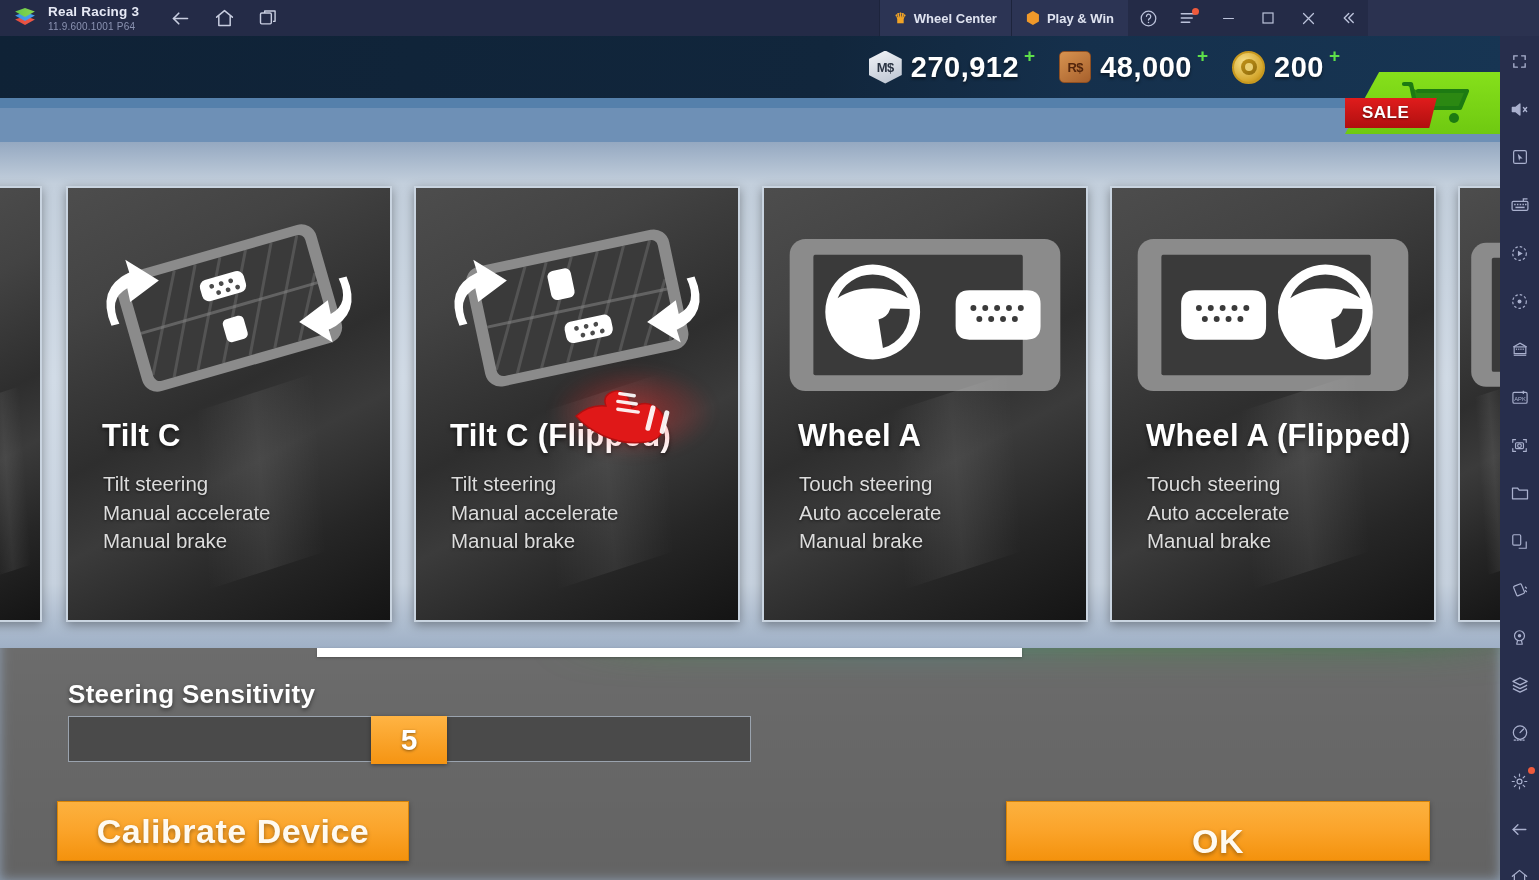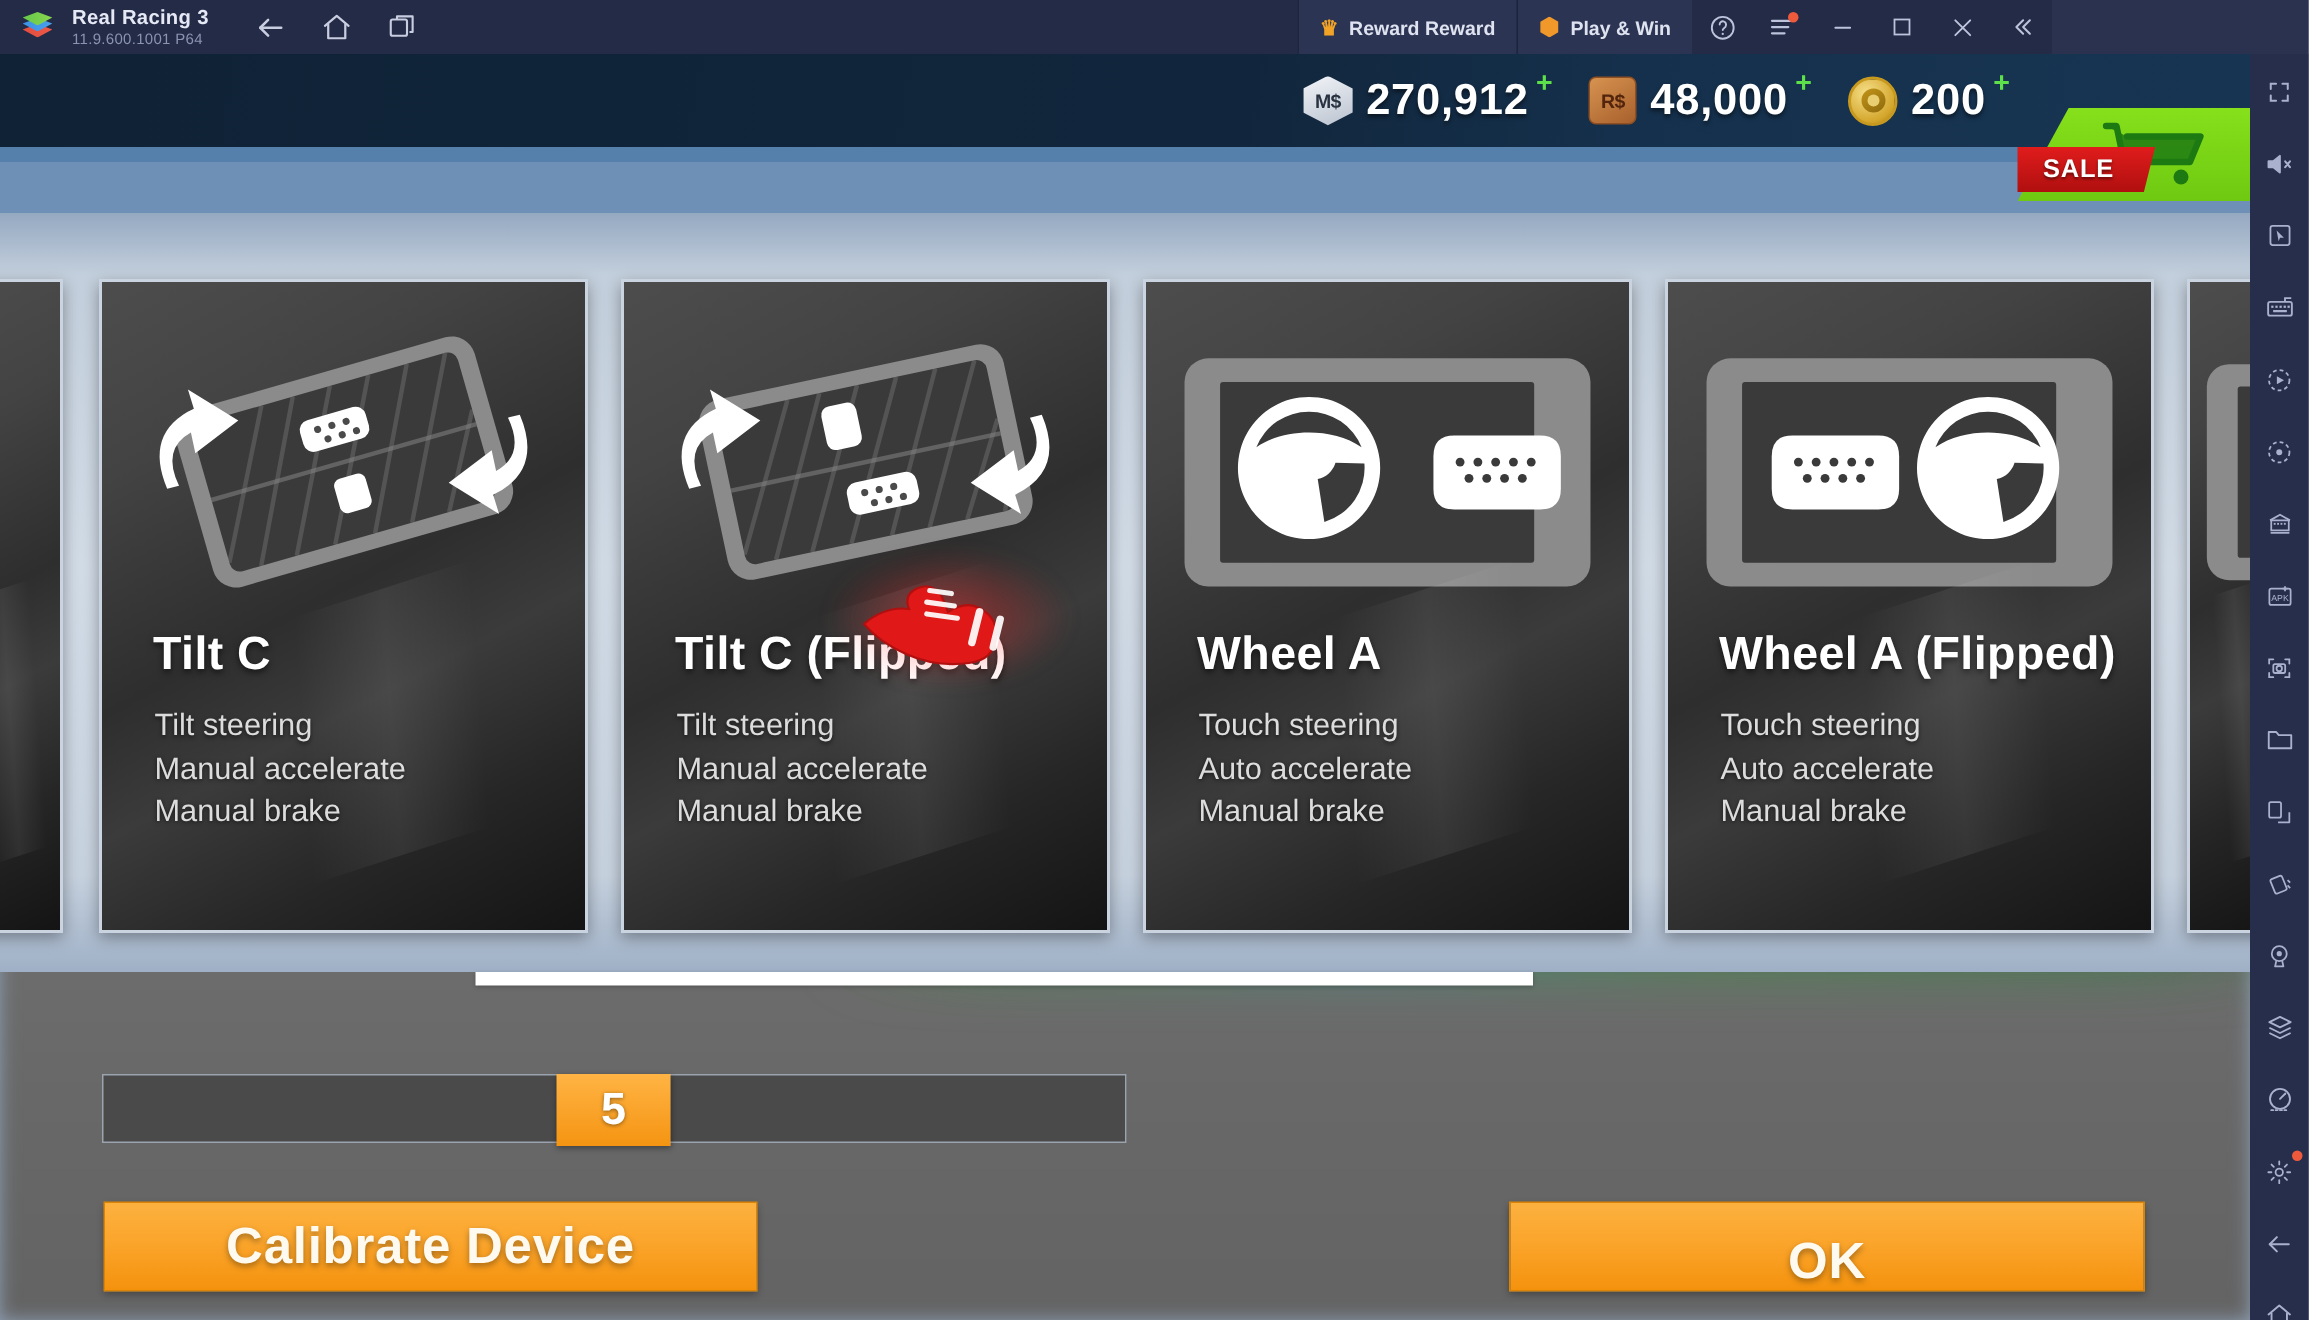--- a/index.html
+++ b/index.html
@@ -269,21 +269,21 @@
     position:absolute; z-index:6; height:60px;
     background:linear-gradient(180deg,#fcb13f 0%,#fba52c 45%,#f4920d 100%);
     border:1px solid #d98406;
     display:flex; align-items:center; justify-content:center;
     cursor:pointer; box-shadow:0 2px 5px rgba(0,0,0,.32);
   }
   .btn-orange span {
     color:#fffaf0; font-weight:bold; letter-spacing:.5px;
     text-shadow:0 2px 4px rgba(0,0,0,.35);
   }
-  #btn-calibrate { left:69px; top:765px; width:436px; }
+  #btn-calibrate { left:57px; top:765px; width:352px; }
   #btn-calibrate span { font-size:34px; }
   #btn-ok { left:1006px; top:765px; width:424px; }
   #btn-ok span { font-size:34px;margin-top:20px; }
 </style>
 </head>
 <body>
 
 <div id="titlebar">
 
   <div id="bs-logo">
@@ -315,21 +315,21 @@
           <rect x="3" y="6" width="13" height="13" rx="1.5"></rect>
           <path d="M8 6V3.5h12.5V16H18"></path>
         </svg>
     </div>
   </div>
 
   <div id="tb-spacer"></div>
 
   <div class="tb-pill">
     <span class="crown">♛</span>
-    <span>Reward Reward</span>
+    <span>Wheel Center</span>
   </div>
   <div class="tb-pill">
     <span class="orange-dot"></span>
     <span>Play &amp; Win</span>
   </div>
 
   <div class="tb-ctrl">
     <svg width="19" height="19" viewBox="0 0 24 24" fill="none" stroke="currentColor" stroke-width="1.6">
         <circle cx="12" cy="12" r="9.2"></circle>
         <path d="M9.4 9.3a2.7 2.7 0 115.2 1c0 1.7-2.6 2-2.6 3.6" stroke-linecap="round"></path>
@@ -594,20 +594,21 @@
     <div class="card" id="card-5">
       <svg class="card-art" viewBox="0 0 62 220">
         <rect x="12" y="36" width="80" height="154" rx="16" fill="#8b8b8b"></rect>
         <rect x="34" y="52" width="70" height="122" rx="2" fill="#3a3a3a"></rect>
       </svg>
     </div>
   </div>
 
   <div id="page-bar"></div>
 
+  <div id="sens-label">Steering Sensitivity</div>
 
   <div id="slider">
     <div id="slider-thumb">
       <span>5</span>
     </div>
   </div>
 
   <div class="btn-orange" id="btn-calibrate">
     <span>Calibrate Device</span>
   </div>

